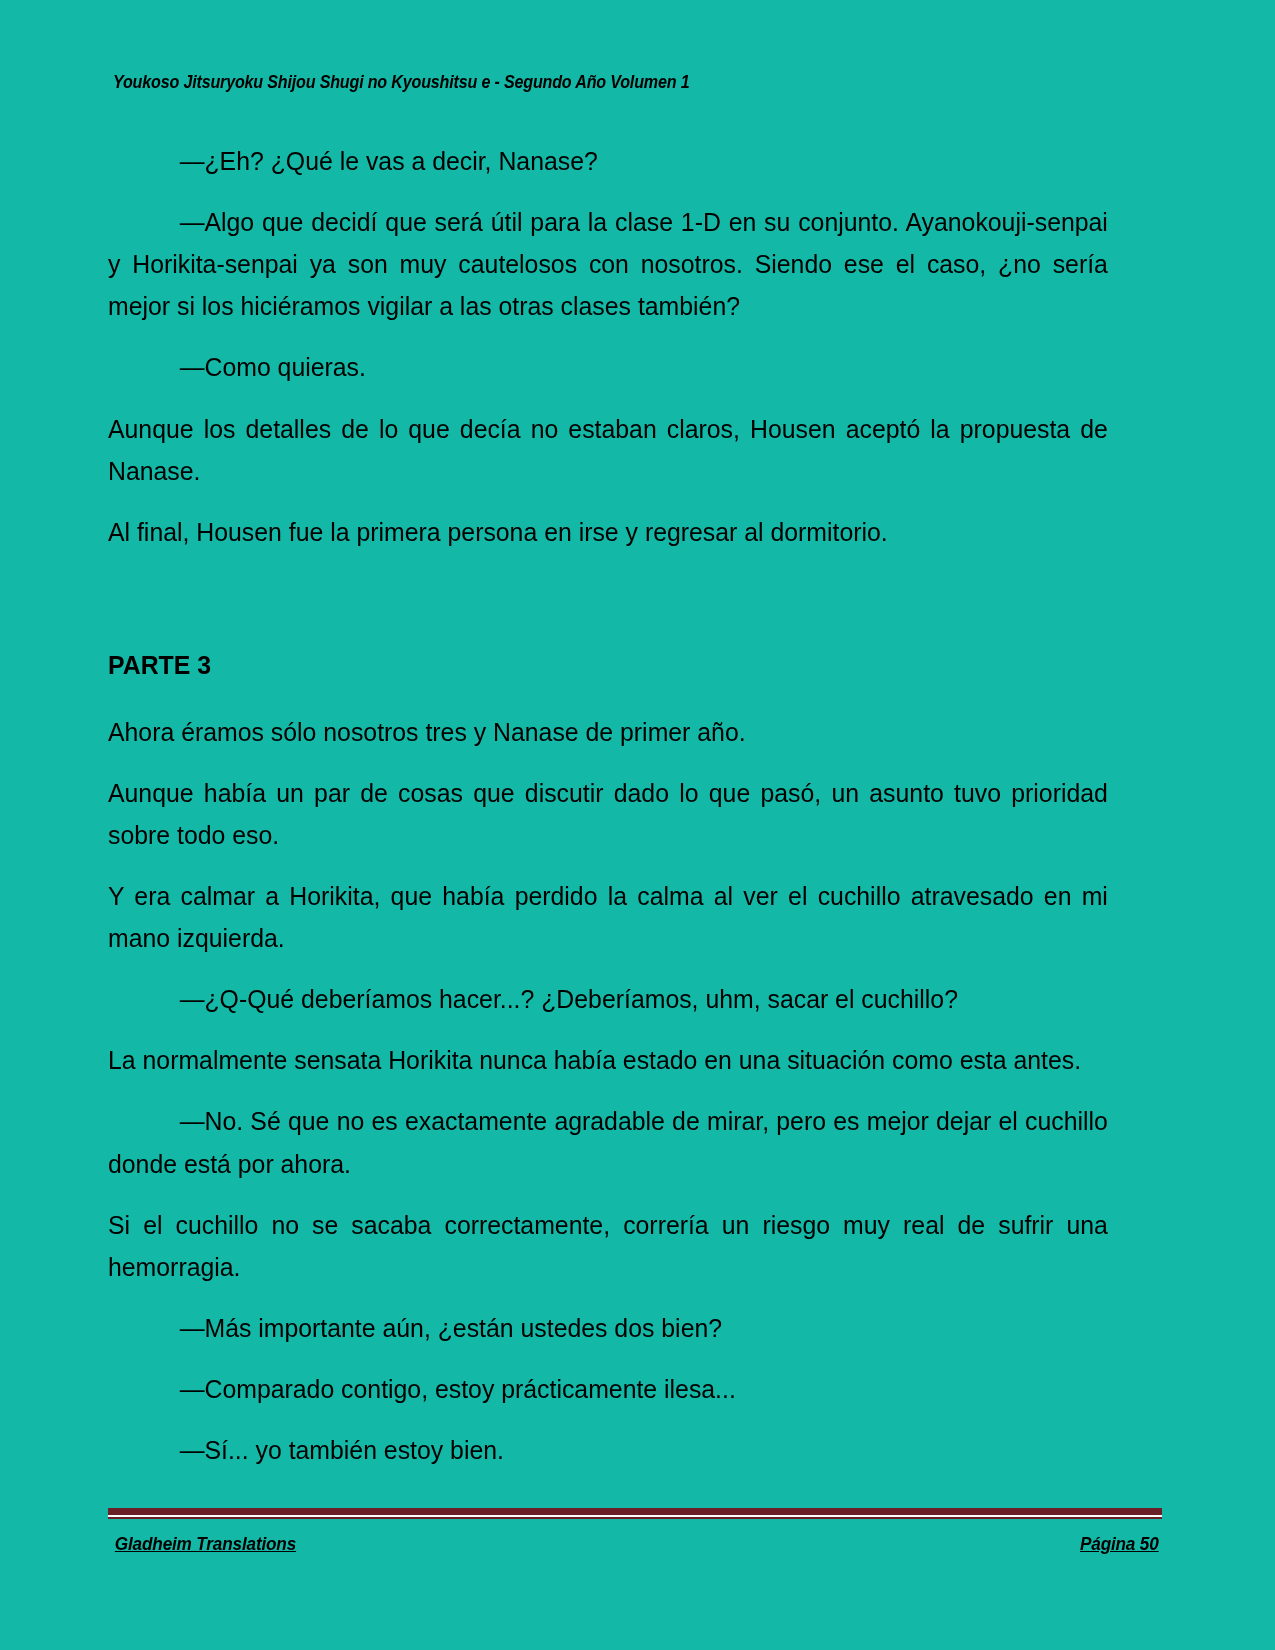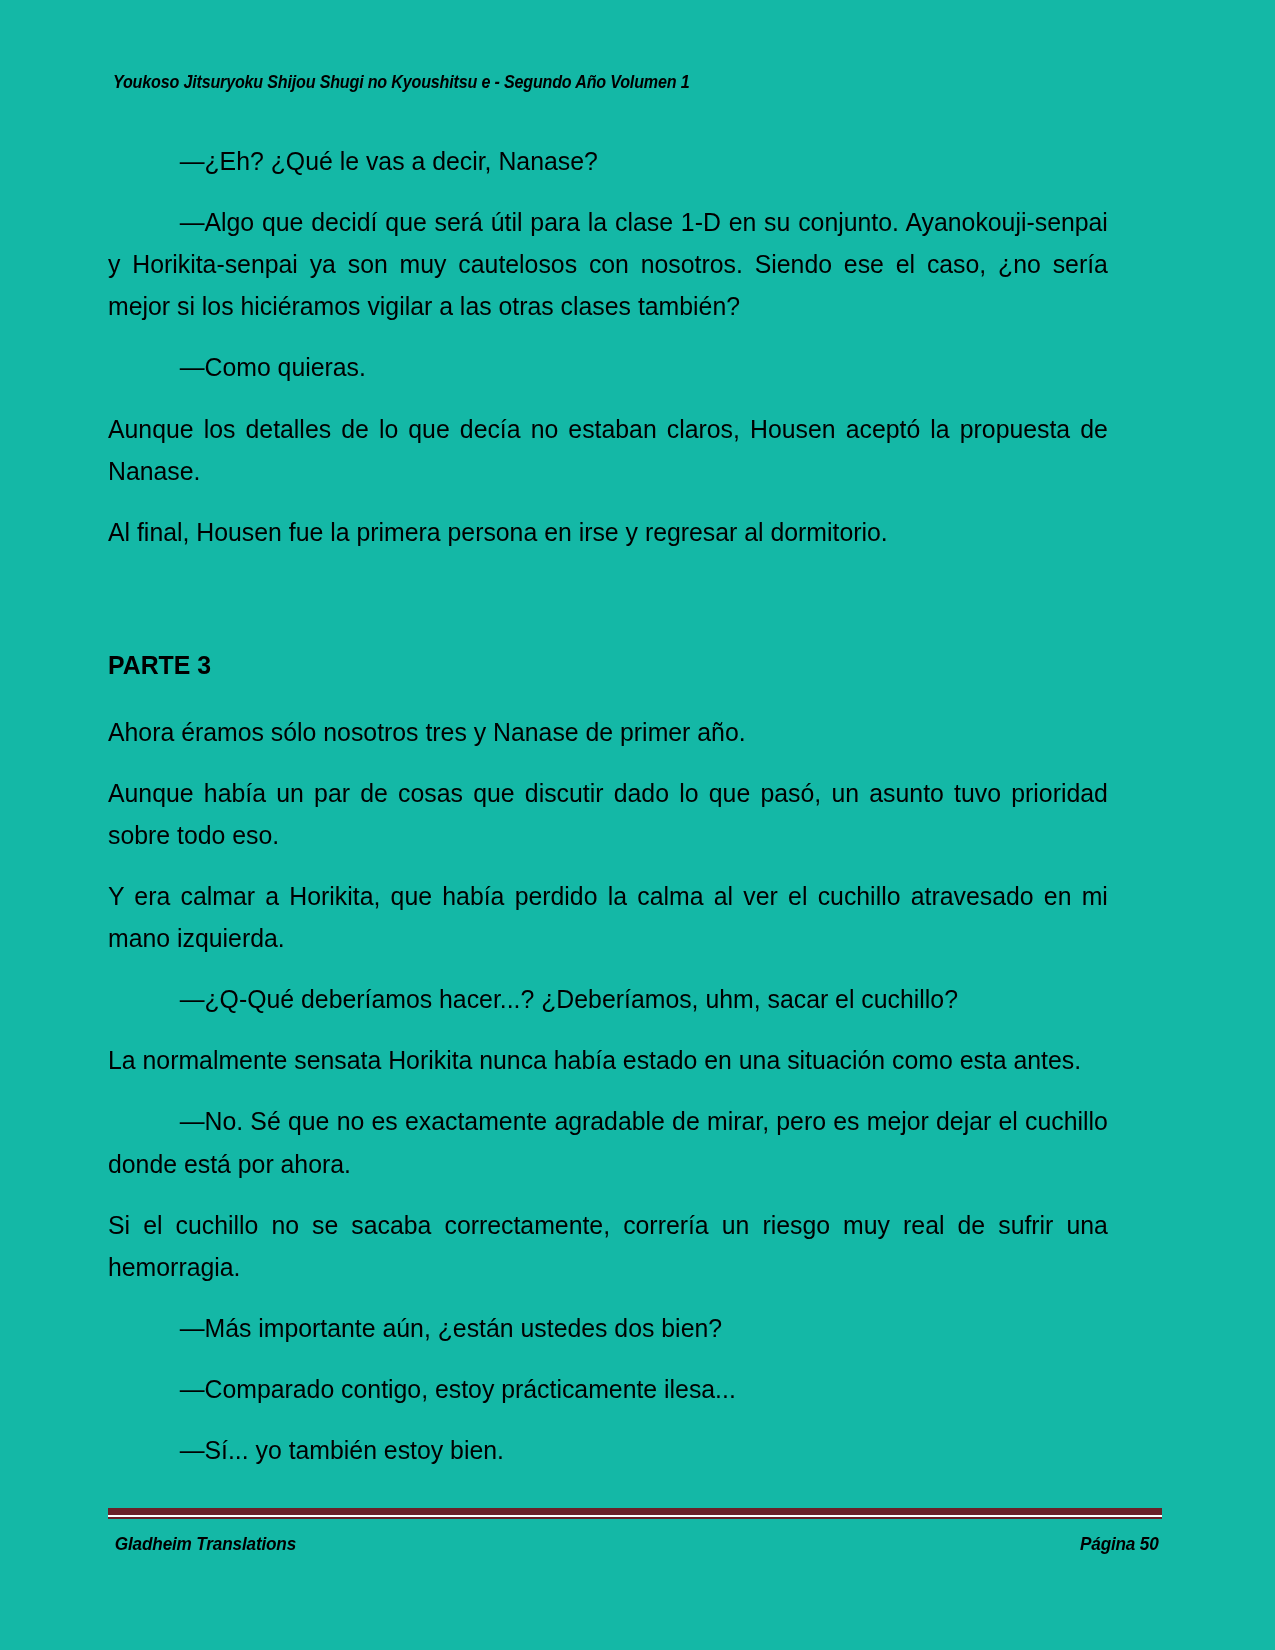--- a/index.html
+++ b/index.html
@@ -102,20 +102,21 @@
   }
 
   .footer-text {
     position: absolute;
     left: 108px;
     top: 1533px;
     width: 1054px;
     display: flex;
     justify-content: space-between;
     align-items: flex-start;
+    text-decoration: underline;
   }
   .footer-left, .footer-right {
     font-size: 18.5px;
     font-weight: bold;
     font-style: italic;
     color: #000000;
     letter-spacing: -0.2px;
     transform: scaleX(0.93);
     white-space: nowrap;
   }

